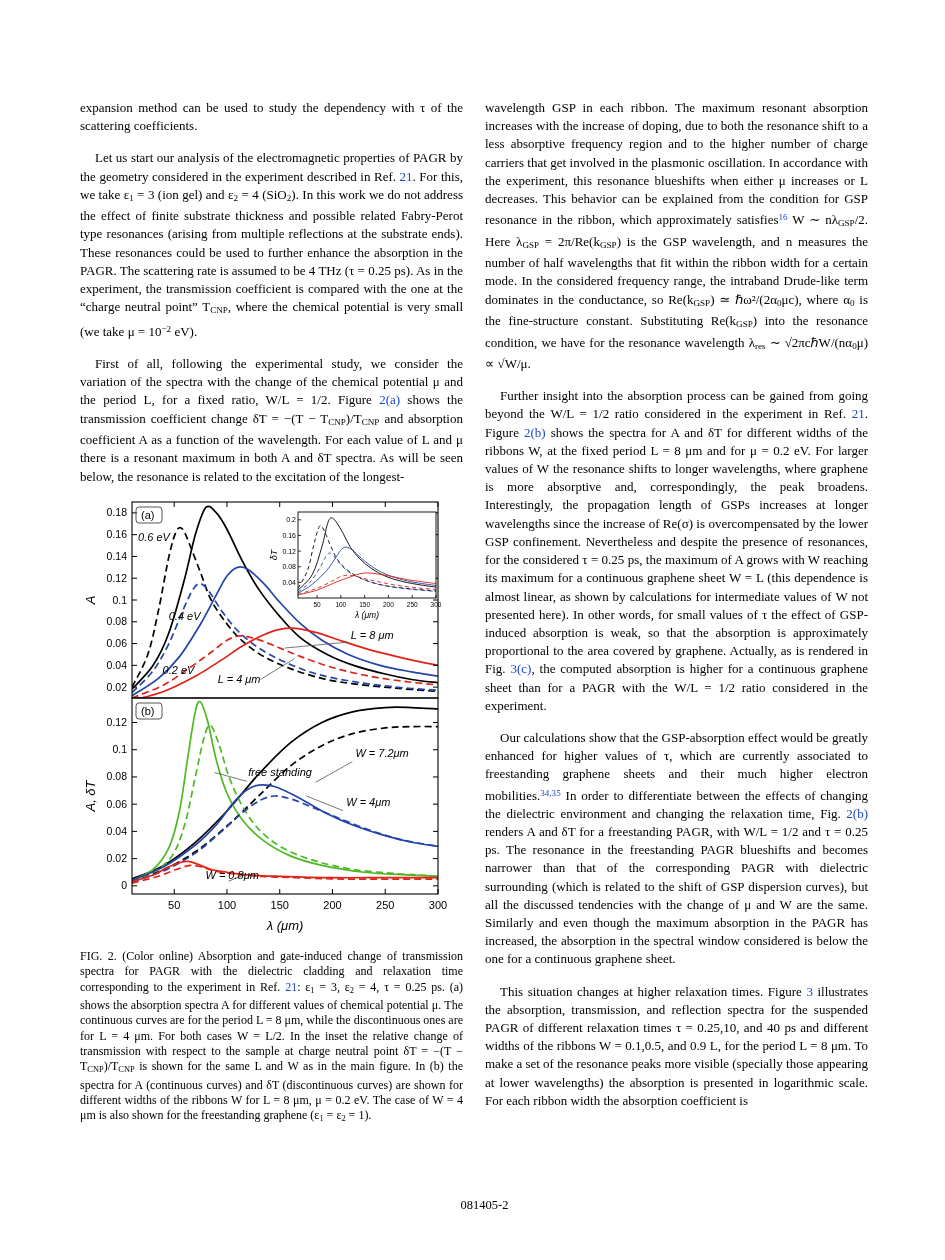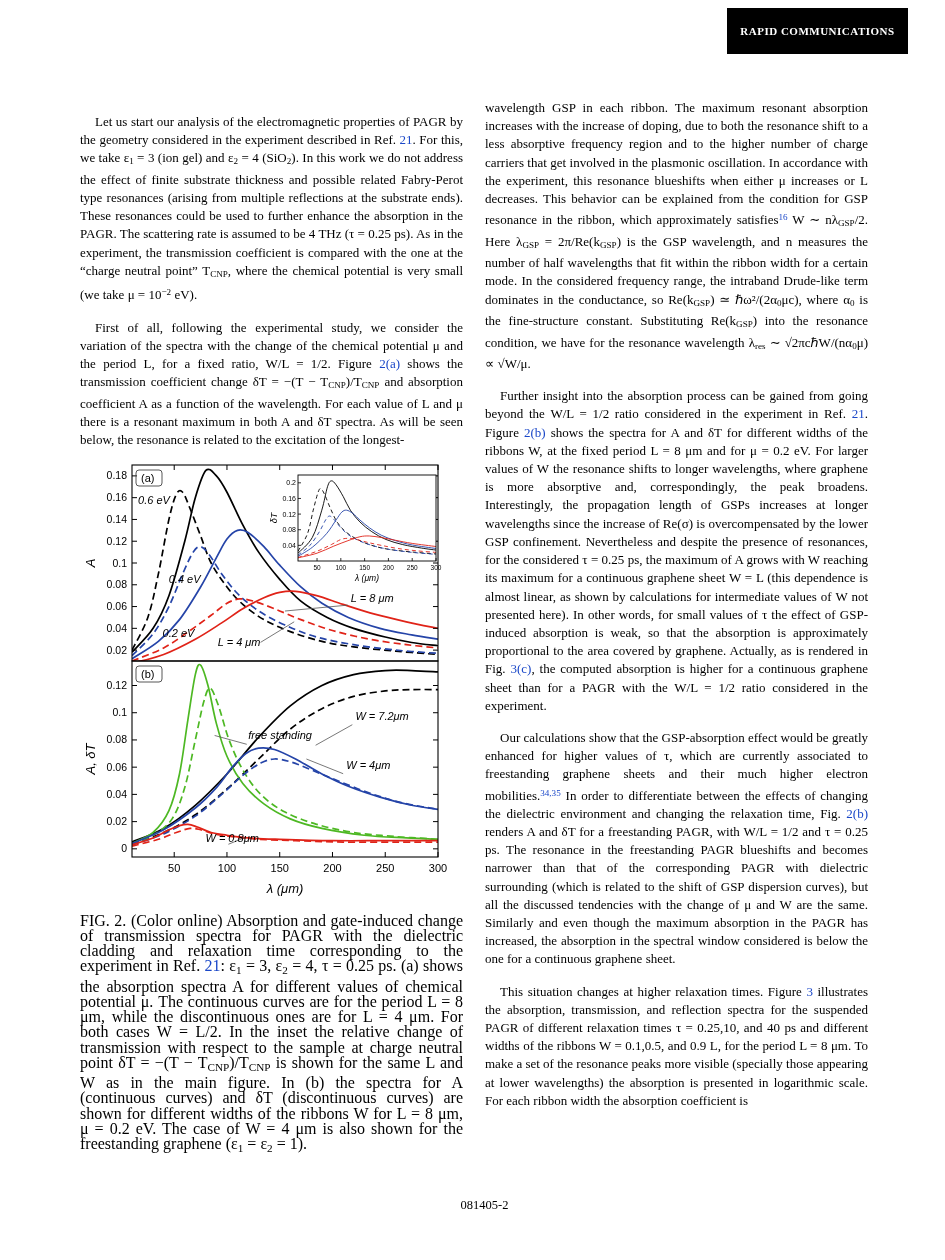--- a/index.html
+++ b/index.html
@@ -11,37 +11,35 @@
   .header{position:absolute;top:66px;left:80px;width:788px;display:flex;justify-content:space-between;
           font-size:12.3px;}
   .content{position:absolute;top:99px;left:80px;width:788px;display:flex;gap:22px;}
   .column{width:383px;font-size:13px;line-height:18.2px;text-align:justify;}
   p.para{margin:0;}
   p.indent{text-indent:15px;margin-top:14px;}
   .ref,.refsup{color:#1a47c8;}
   .refsup,.sup{font-size:0.7em;vertical-align:0.45em;}
   .sub{font-size:0.7em;vertical-align:-0.25em;}
   .figure{margin:8px 0 4px 0;}
-  .caption{font-size:16px;line-height:15.3px;text-align:justify;}
+  .caption{font-size:12px;line-height:15.3px;text-align:justify;}
   .footer{position:absolute;top:1198px;left:0;right:0;text-align:center;font-size:12.5px;margin-left:24px;}
   svg text{font-family:"Liberation Sans",sans-serif;}
 </style>
 </head>
 <body>
 
 <div class="page">
 
-  <div class="banner">
-    <span>RAPID COMMUNICATIONS</span>
-  </div>
 
 
   <div class="content">
     <div class="column">
       <div id="left-text">
+          <p class="para"><span>expansion method can be used to study the dependency with τ of the scattering coefficients.</span></p>
           <p class="para indent"><span>Let us start our analysis of the electromagnetic properties of PAGR by the geometry considered in the experiment described in Ref. </span><span class="ref">21</span><span>. For this, we take ε</span><span class="sub">1</span><span> = 3 (ion gel) and ε</span><span class="sub">2</span><span> = 4 (SiO</span><span class="sub">2</span><span>). In this work we do not address the effect of finite substrate thickness and possible related Fabry-Perot type resonances (arising from multiple reflections at the substrate ends). These resonances could be used to further enhance the absorption in the PAGR. The scattering rate is assumed to be 4 THz (τ = 0.25 ps). As in the experiment, the transmission coefficient is compared with the one at the “charge neutral point” T</span><span class="sub">CNP</span><span>, where the chemical potential is very small (we take μ = 10</span><span class="sup">−2</span><span> eV).</span></p>
           <p class="para indent"><span>First of all, following the experimental study, we consider the variation of the spectra with the change of the chemical potential μ and the period L, for a fixed ratio, W/L = 1/2. Figure </span><span class="ref">2(a)</span><span> shows the transmission coefficient change δT = −(T − T</span><span class="sub">CNP</span><span>)/T</span><span class="sub">CNP</span><span> and absorption coefficient A as a function of the wavelength. For each value of L and μ there is a resonant maximum in both A and δT spectra. As will be seen below, the resonance is related to the excitation of the longest-</span></p>
         </div>
       <div class="figure">
         <svg id="fig2" width="372" height="446" viewBox="0 0 372 446">
             <clipPath id="clip0">
               <rect x="52" y="8" width="306" height="196"></rect>
             </clipPath>
             <g clip-path="url(#clip0)">
               <path d="M52,195.28888888888892C55.51724137931034,191.29629629629633,66.94827586206895,180.7703703703704,73.10344827586206,171.33333333333334C79.25862068965517,161.8962962962963,83.6551724137931,153.18518518518516,88.93103448275862,138.66666666666666C94.20689655172414,124.14814814814814,100.36206896551724,100.55555555555556,104.75862068965517,84.22222222222223C109.15517241379311,67.8888888888889,111.79310344827586,52.46296296296296,115.3103448275862,40.666666666666664C118.82758620689656,28.870370370370367,122.34482758620689,17.074074074074076,125.86206896551724,13.44444444444445C129.3793103448276,9.814814814814822,132.8965517241379,15.259259259259272,136.41379310344826,18.8888888888889C139.9310344827586,22.518518518518526,142.56896551724137,27.05555555555555,146.9655172413793,35.222222222222214C151.36206896551724,43.38888888888888,157.51724137931035,57.907407407407405,162.79310344827587,67.88888888888889C168.0689655172414,77.87037037037037,172.4655172413793,86.03703703703704,178.6206896551724,95.11111111111111C184.77586206896552,104.18518518518519,192.68965517241378,114.16666666666667,199.72413793103448,122.33333333333334C206.75862068965517,130.5,212.91379310344826,137.75925925925927,220.82758620689654,144.11111111111111C228.74137931034483,150.46296296296296,238.41379310344828,155.90740740740742,247.20689655172416,160.44444444444446C256,164.9814814814815,263.9137931034483,168.06666666666666,273.58620689655174,171.33333333333334C283.2586206896552,174.60000000000002,295.5689655172414,177.6851851851852,305.2413793103448,180.04444444444445C314.91379310344826,182.4037037037037,322.82758620689657,184.03703703703707,331.62068965517244,185.4888888888889C340.4137931034483,186.94074074074075,353.6034482758621,188.2111111111111,358,188.75555555555556" fill="none" stroke="#000000" stroke-width="1.7"></path>

